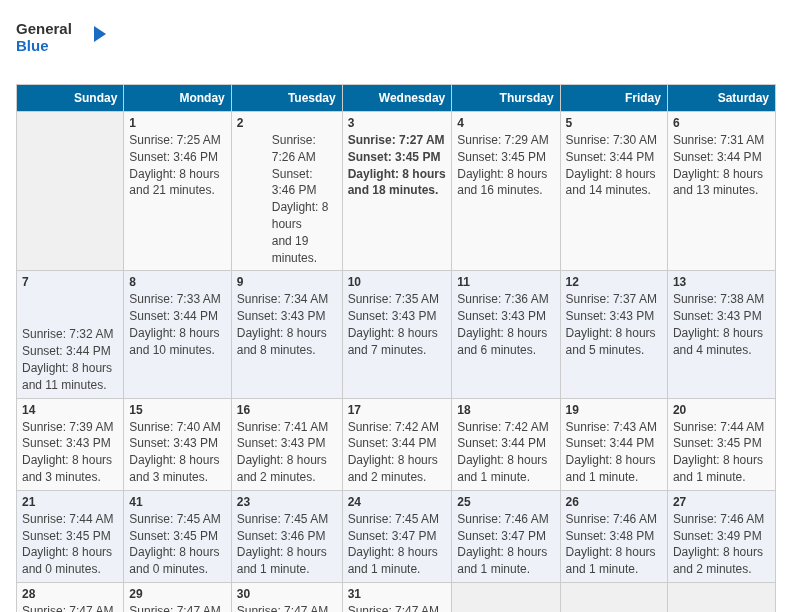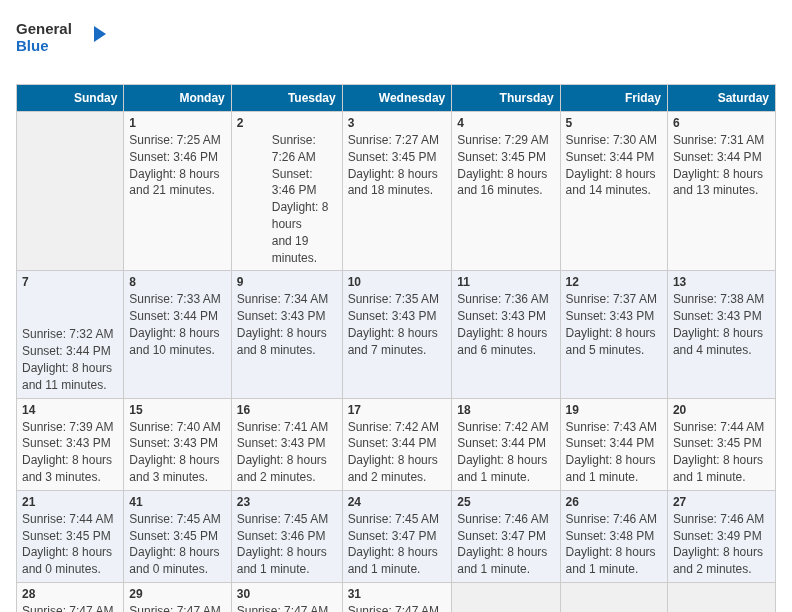--- a/index.html
+++ b/index.html
@@ -118,21 +118,21 @@
         </td>
         <td>
           <span class="day-number">2</span>
           <div class="cell-text" style="white-space: pre-line; margin-left: 35px;">Sunrise: 7:26 AM
 Sunset: 3:46 PM
 Daylight: 8 hours
 and 19 minutes.</div>
         </td>
         <td>
           <span class="day-number">3</span>
-          <div class="cell-text" style="white-space: pre-line;">Sunrise: 7:27 AM
+          <div class="cell-text" style="white-space: pre-line; font-weight: bold;">Sunrise: 7:27 AM
 Sunset: 3:45 PM
 Daylight: 8 hours
 and 18 minutes.</div>
         </td>
         <td>
           <span class="day-number">4</span>
           <div class="cell-text" style="white-space: pre-line;">Sunrise: 7:29 AM
 Sunset: 3:45 PM
 Daylight: 8 hours
 and 16 minutes.</div>

